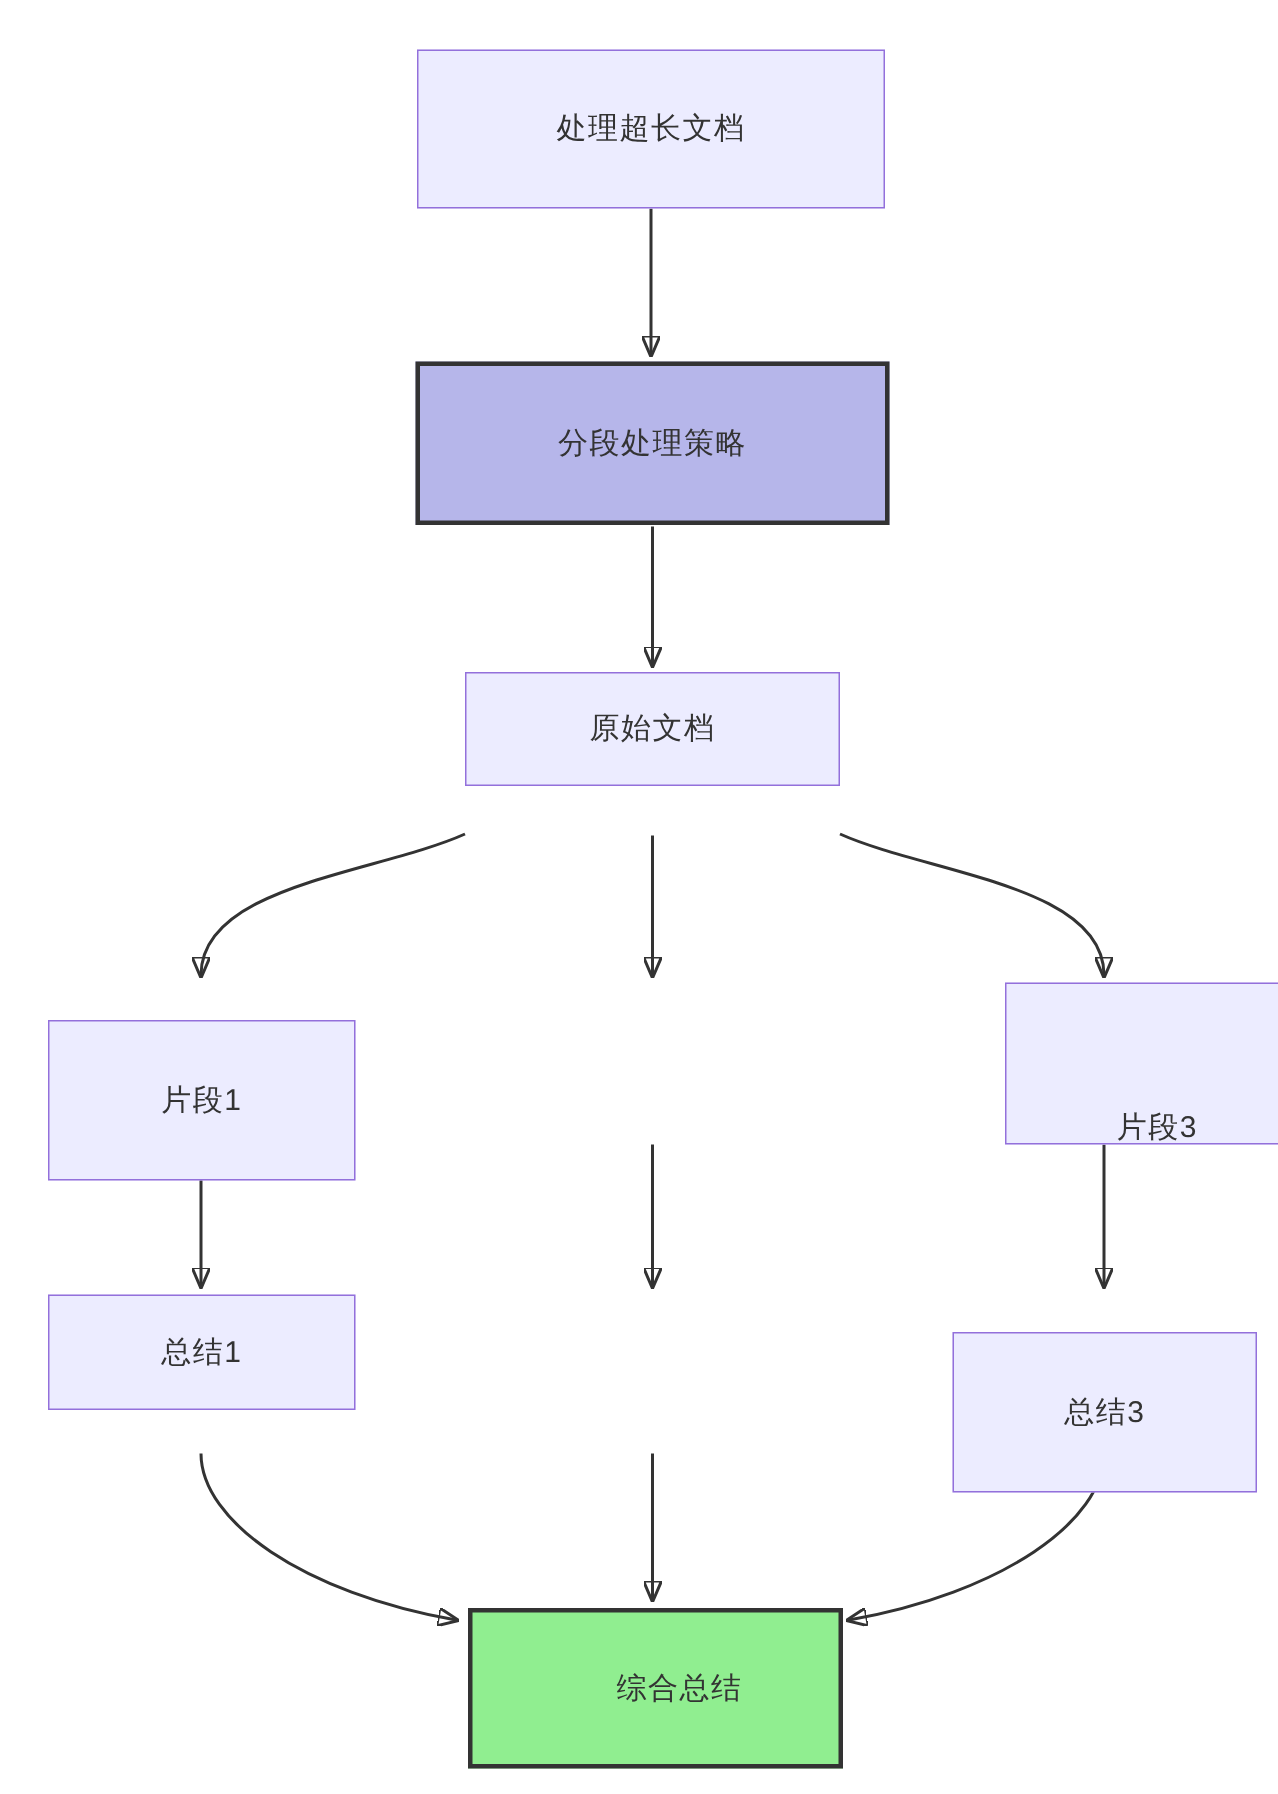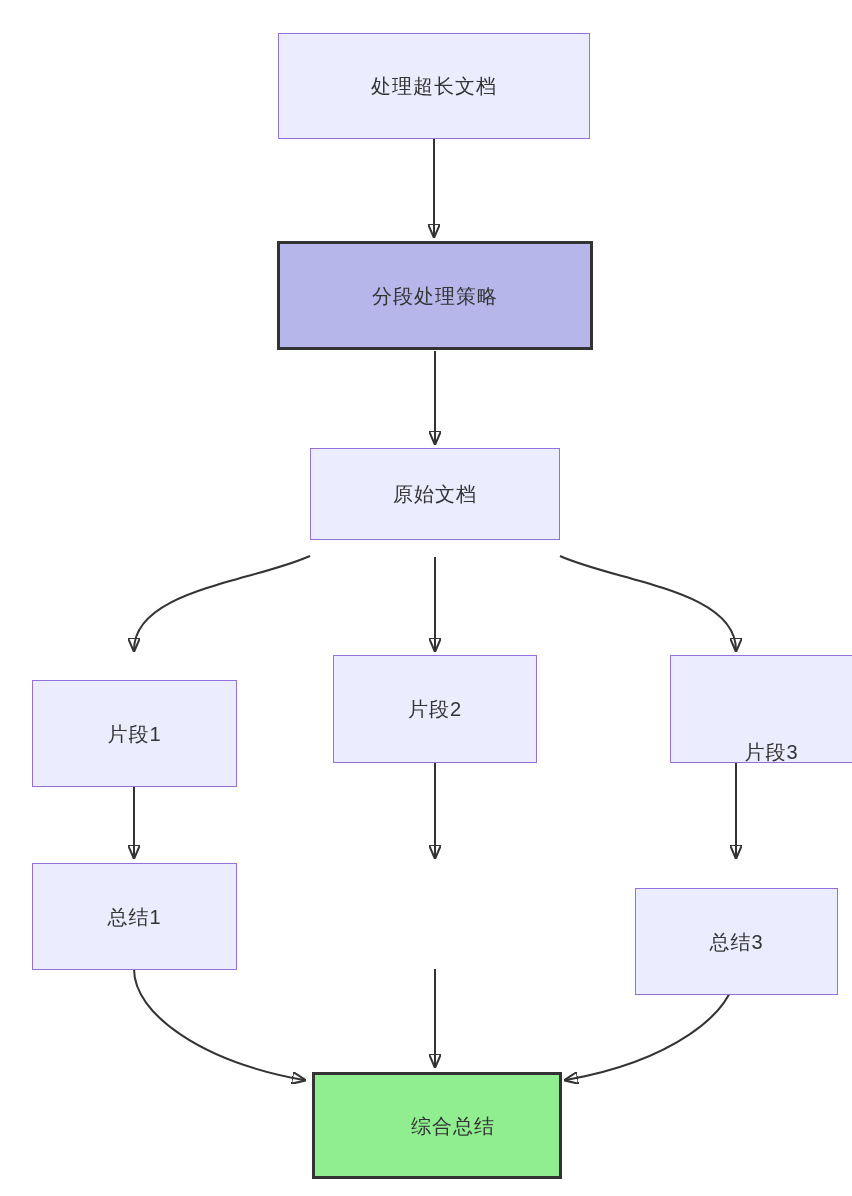--- a/index.html
+++ b/index.html
@@ -76,37 +76,34 @@
   </svg>
 
   <div class="node" style="left:278px; top:33px; width:312px; height:106px;">
     <span>处理超长文档</span>
   </div>
 
   <div class="node highlight" style="left:277px; top:241px; width:316px; height:109px;">
     <span>分段处理策略</span>
   </div>
 
-  <div class="node" style="left:310px; top:448px; width:250px; height:92px;">
+  <div class="node" style="left:310px; top:448px; width:250px; height:76px;">
     <span>原始文档</span>
   </div>
 
   <div class="node" style="left:32px; top:680px; width:205px; height:107px;">
     <span>片段1</span>
   </div>
 
-  <div class="node" style="left:333px; top:655px; width:204px; height:108px;">
-    <span>片段2</span>
-  </div>
 
   <div class="node" style="left:670px; top:655px; width:203px; height:108px;align-items:flex-end;">
     <span>片段3</span>
   </div>
 
-  <div class="node" style="left:32px; top:863px; width:205px; height:107px;">
+  <div class="node" style="left:32px; top:863px; width:205px; height:77px;">
     <span>总结1</span>
   </div>
 
 
   <div class="node" style="left:635px; top:863px; width:203px; height:107px;margin-top:25px;">
     <span>总结3</span>
   </div>
 
   <div class="node success" style="left:312px; top:1072px; width:250px; height:107px;padding-left:32px;">
     <span>综合总结</span>

